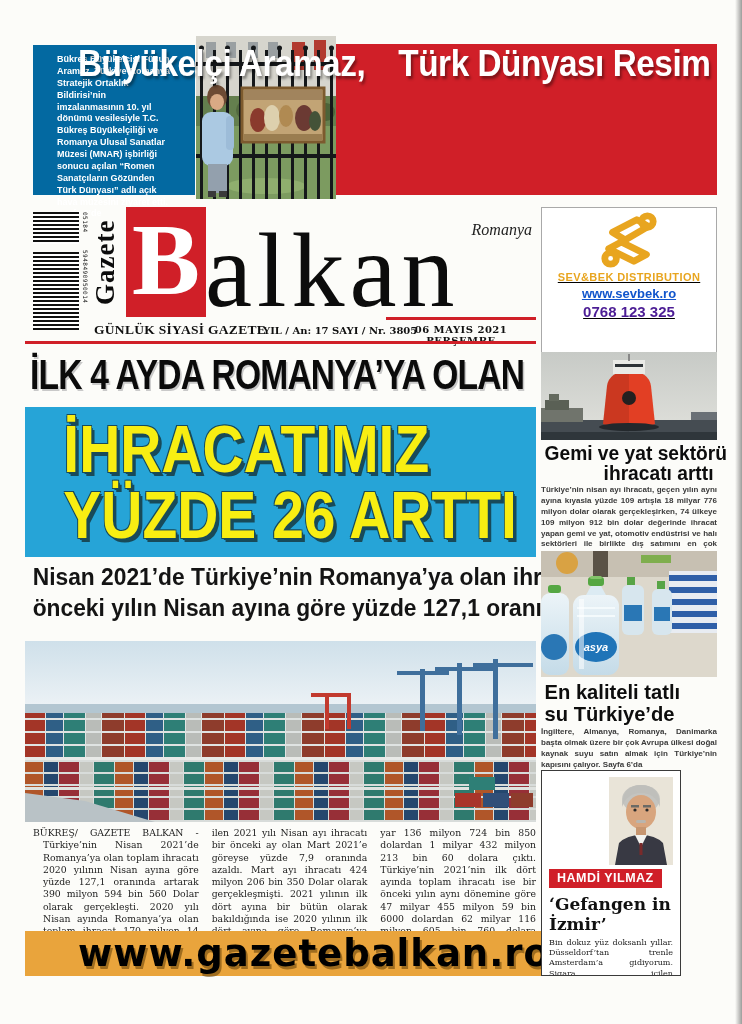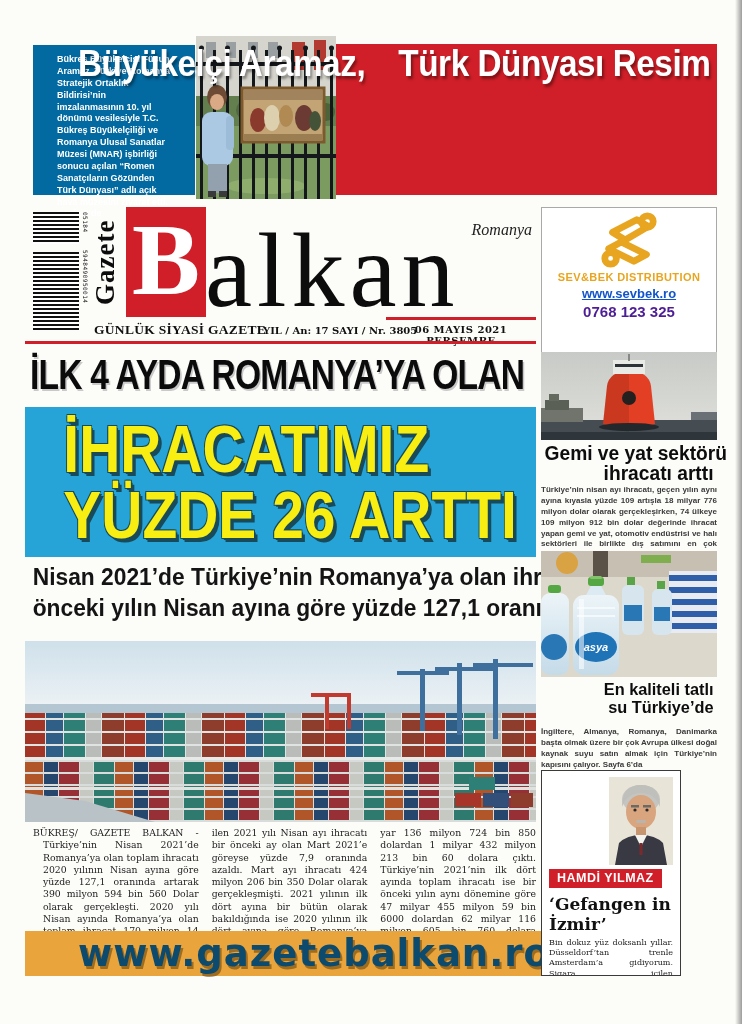--- a/index.html
+++ b/index.html
@@ -38,21 +38,21 @@
   .tagline { position:absolute; left:94px; top:322px; font-family:"Liberation Serif", serif; font-weight:700;
             font-size:13.5px; letter-spacing:0.3px; color:#111; }
   .issue { position:absolute; left:263px; top:325px; font-size:10px; font-weight:700;
             font-family:"DejaVu Serif", serif; color:#111; }
   .dateline { position:absolute; left:386px; top:317px; width:150px; border-top:3px solid #d01f28;
             padding-top:4px; font-size:10px; font-weight:700; text-align:center;
             font-family:"DejaVu Serif", serif; letter-spacing:0.5px; color:#111; }
   .m-rule { position:absolute; left:25px; top:341px; width:511px; height:3px; background:#d01f28; }
 
   .dist { position:absolute; left:541px; top:207px; width:176px; height:165px; border:1px solid #a9a9a9;
-            background:#fff; text-align:center; box-sizing:border-box; padding-top:3px; }
+            background:#fff; text-align:center; box-sizing:border-box; padding-top:3px;text-decoration:underline; }
   .dist-name { color:#e8a51f; font-weight:700; font-size:11px; letter-spacing:0.4px; margin-top:-2px; }
   .dist-url { display:inline-block; color:#1155cc; font-weight:700; font-size:13px;
             text-decoration:underline; margin-top:3px; }
   .dist-phone { font-weight:700; font-size:15px; color:#4c1d95; margin-top:1px; }
 
   
   .kicker { position:absolute; left:30px; top:350px; width:520px; font-size:43px; font-weight:800; color:#0b0b0b; }
   .kicker span { display:inline-block; transform:scaleX(0.78); transform-origin:left center;
             letter-spacing:-1px; white-space:nowrap; text-shadow:2px 2px 0 #c9c9c9; }
   .head-box { position:absolute; left:25px; top:407px; width:511px; height:150px; background:#26a4d7;
@@ -62,33 +62,33 @@
             text-shadow:4px 4px 0 #184a59, -1px -1px 0 #184a59, 1px -1px 0 #184a59, -1px 1px 0 #184a59, 2px 2px 0 #184a59; }
   .subhead { position:absolute; left:25px; top:562px; width:511px; text-align:center; font-weight:700;
             font-size:23.5px; line-height:1.32; color:#141414; }
   .subhead span { display:block; transform:scaleX(0.97); white-space:nowrap; }
   .photo-port { position:absolute; left:25px; top:641px; width:511px; height:181px; }
   .cols { position:absolute; left:33px; top:827px; width:503px; display:flex; gap:13px; }
   .col { flex:1; font-family:"DejaVu Serif", serif; font-size:9.3px; line-height:1.32;
             text-align:justify; color:#1c1c1c; }
   .col.first { padding-left:10px; text-indent:-10px; }
   .footer { position:absolute; left:25px; top:931px; width:578px; height:45px; background:#e9a43c;
-            color:#0c4a6e; display:flex; align-items:center; justify-content:center; font-size:37px;
+            color:#000000; display:flex; align-items:center; justify-content:center; font-size:37px;
             font-weight:800; font-family:"DejaVu Sans", sans-serif; letter-spacing:1px;
             text-shadow:2px 3px 0 rgba(96,62,8,.55); }
 
   
   .photo-ship { position:absolute; left:541px; top:352px; width:176px; height:88px; }
   .a1-title { position:absolute; left:541px; top:443px; width:176px; text-align:right; font-size:20px;
             font-weight:800; line-height:1.02; color:#0d0d0d; }
   .a1-title span, .a2-title span { display:block; transform:scaleX(0.96); white-space:nowrap; }
   .a1-body { position:absolute; left:541px; top:485px; width:176px; font-size:8px; font-weight:700;
             line-height:1.36; text-align:justify; color:#3a3a3a; }
   .photo-bottles { position:absolute; left:541px; top:551px; width:176px; height:126px; }
-  .a2-title { position:absolute; left:541px; top:681px; width:176px; text-align:right; font-size:17px;
+  .a2-title { position:absolute; left:541px; top:681px; width:176px; text-align:left; font-size:21px;
             font-weight:800; line-height:1.04; color:#0d0d0d; }
   .a2-body { position:absolute; left:541px; top:727px; width:176px; font-size:8px; font-weight:700;
             line-height:1.36; text-align:justify; color:#3a3a3a; }
   .colbox { position:absolute; left:541px; top:770px; width:140px; height:206px; border:1.5px solid #3a3a3a;
             box-sizing:border-box; padding:6px 7px; background:#fff; overflow:hidden; }
   .portrait { float:right; width:64px; height:88px; margin:0 0 3px 5px; }
   .author { display:inline-block; background:#d01f28; color:#fff; font-weight:800; font-size:12.5px;
             padding:2px 8px 3px; letter-spacing:0.5px; }
   .col-title { font-family:"DejaVu Serif", serif; font-weight:700; font-size:17px; margin-top:6px; color:#111; }
   .col-body { font-family:"DejaVu Serif", serif; font-size:8px; line-height:1.28; margin-top:4px;

